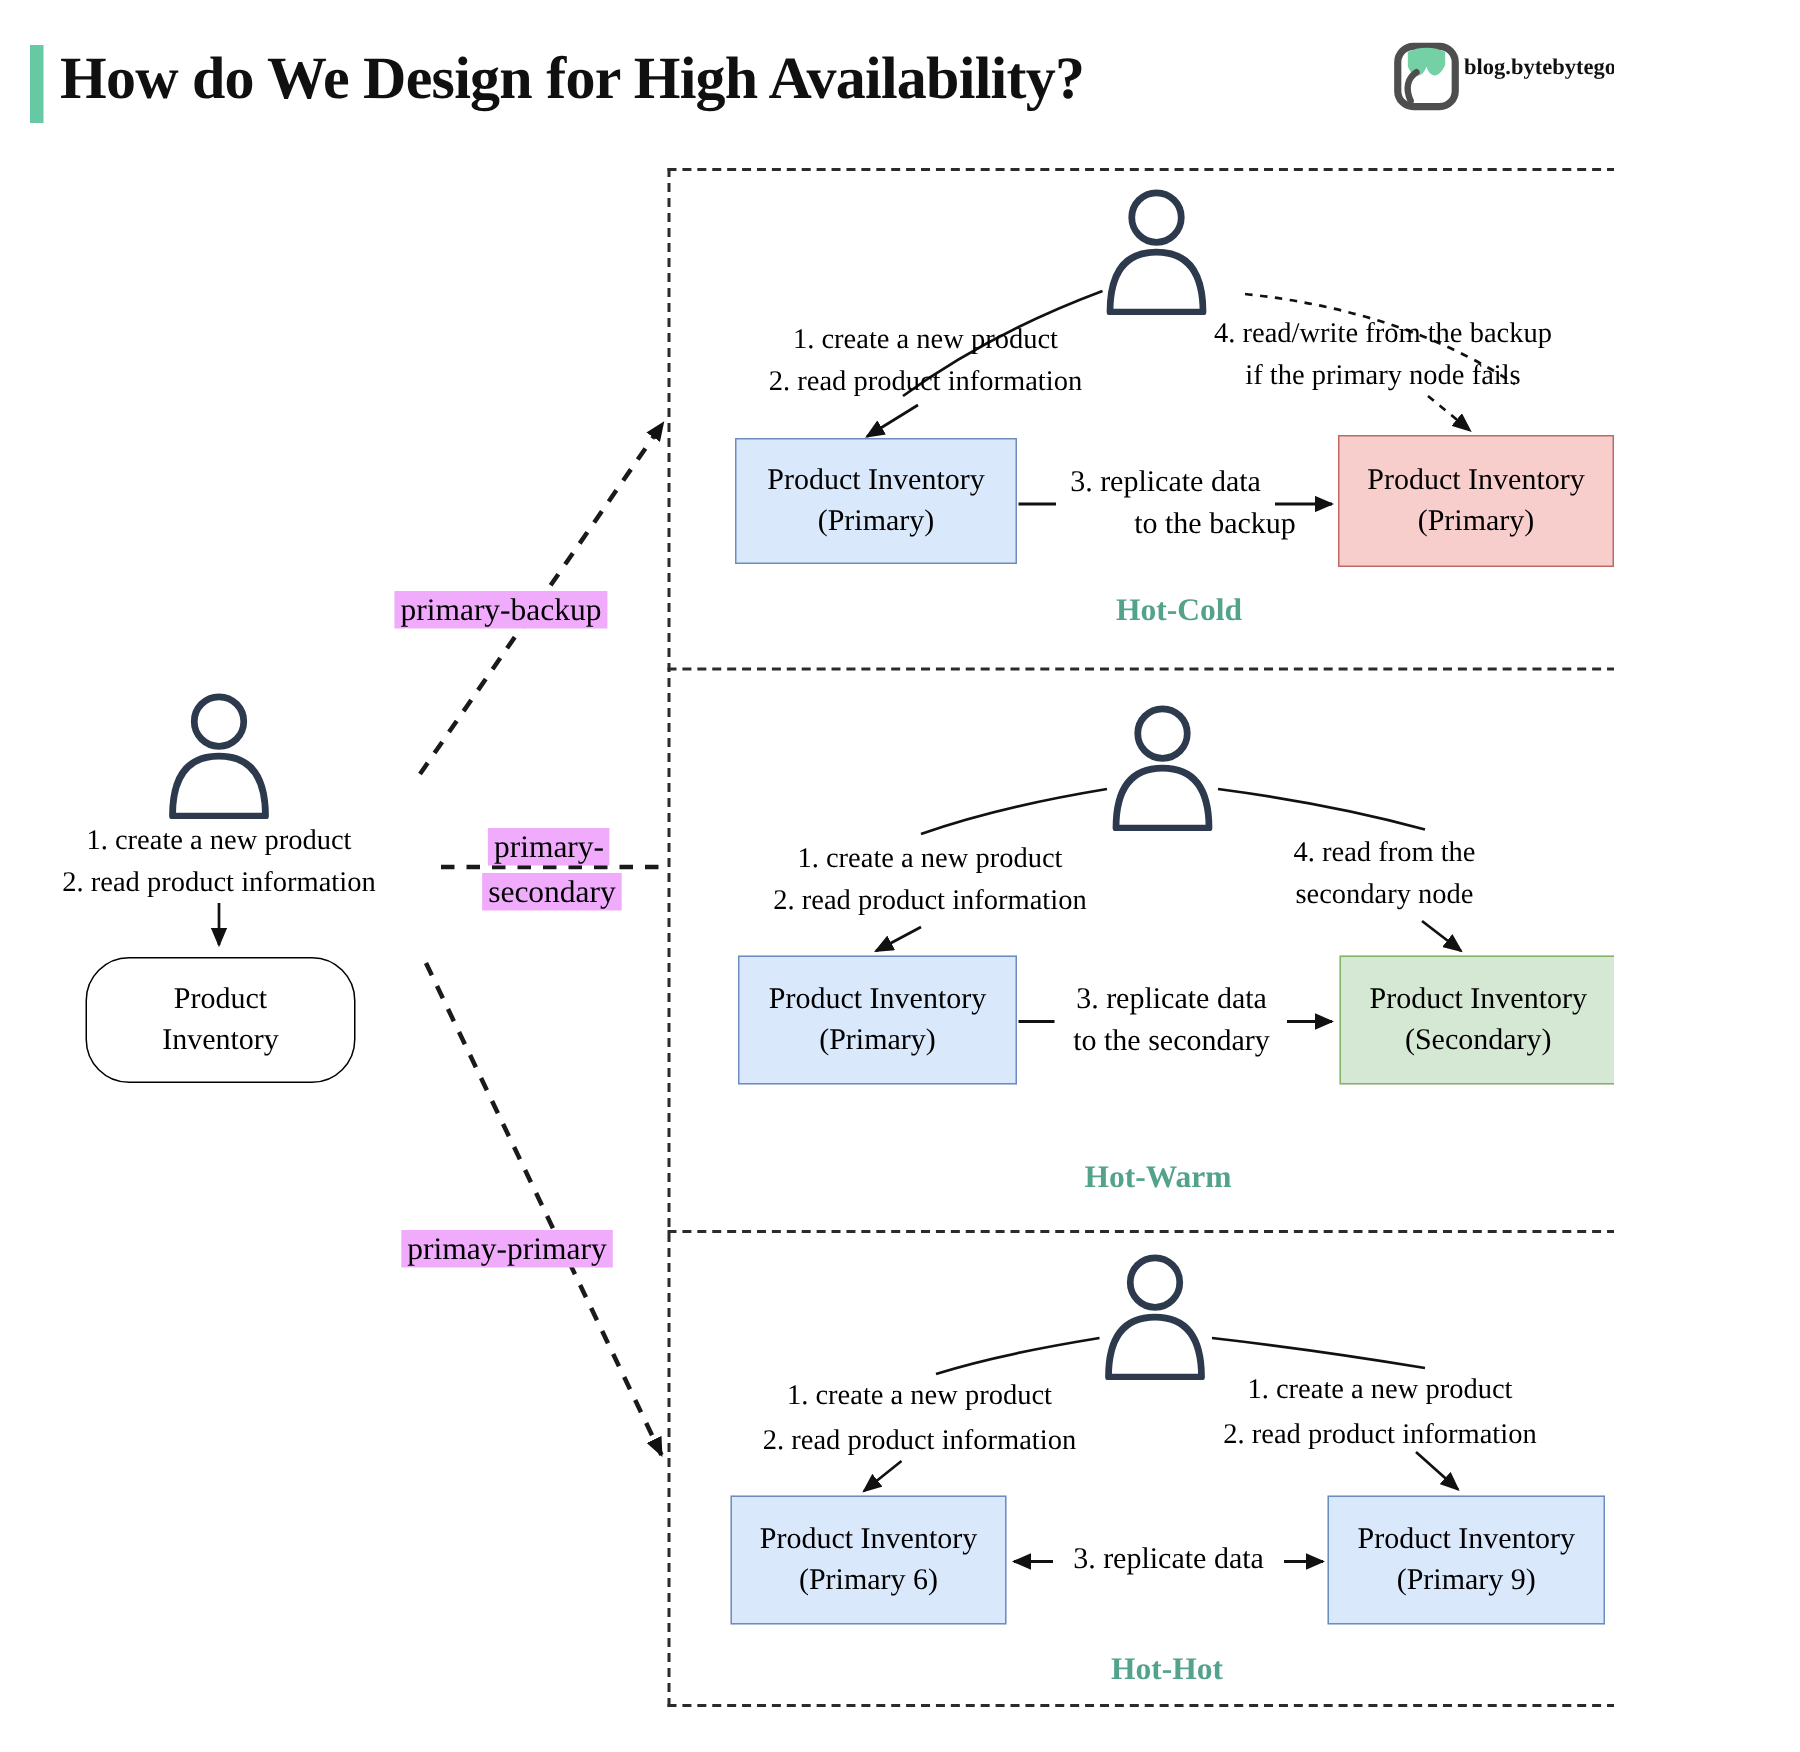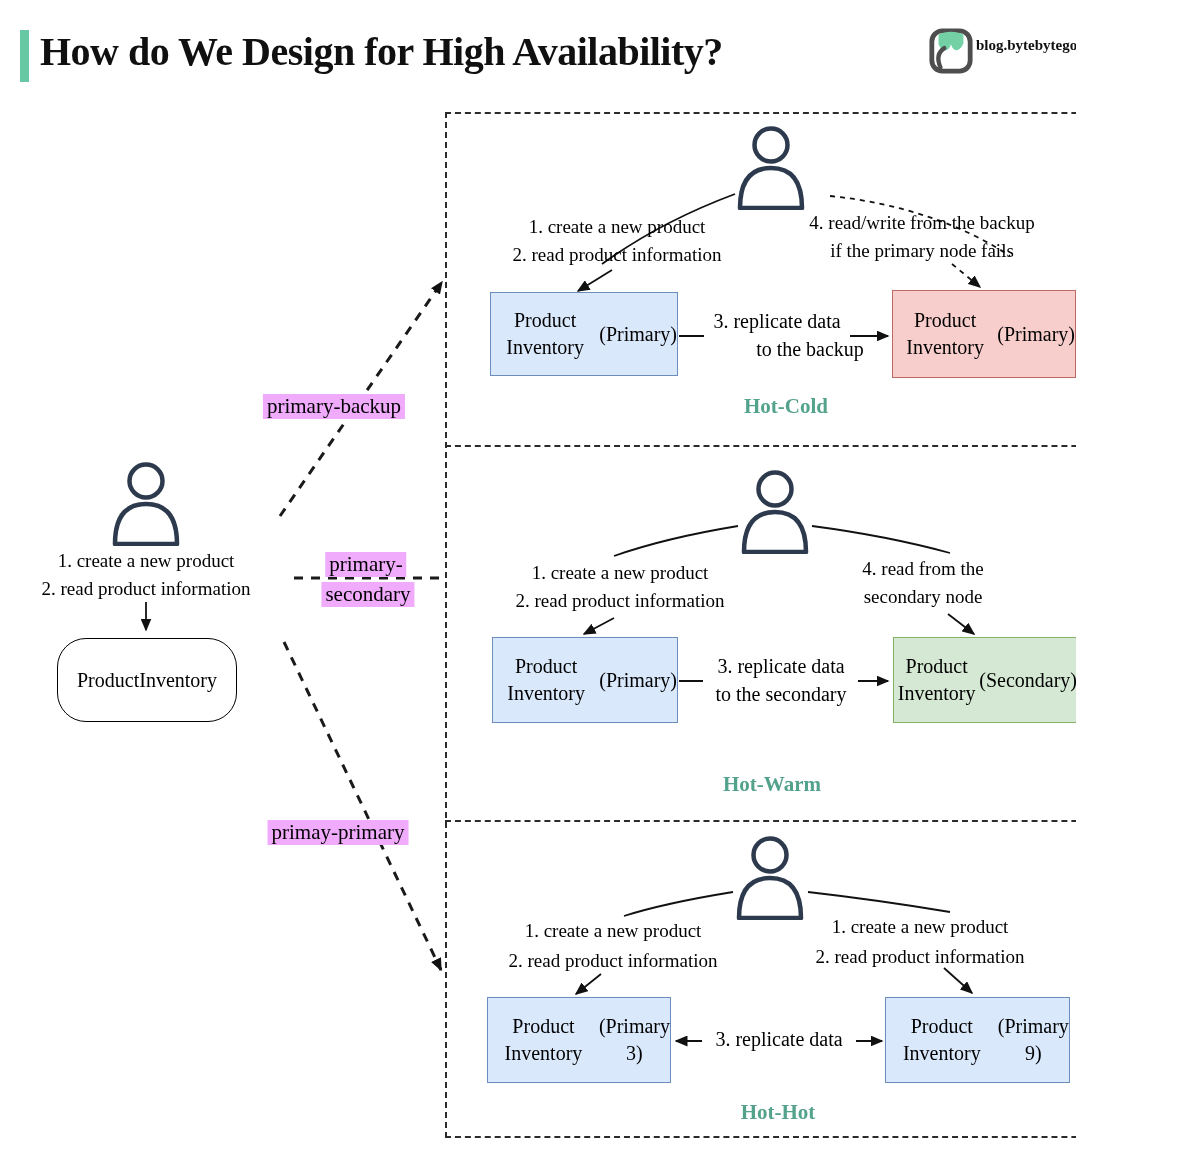--- a/index.html
+++ b/index.html
@@ -15,21 +15,21 @@
 
   
   .panels-frame { position:absolute; left:445px; top:112px; width:692px; height:1026px;
     border:2px dashed #2b2b2b; box-sizing:border-box; z-index:1; }
   .divider { position:absolute; left:445px; width:692px; height:0; border-top:2px dashed #2b2b2b; z-index:1; }
 
   
   .overlay { position:absolute; left:0; top:0; width:1200px; height:1168px; z-index:2; }
 
   
-  .node { position:absolute; display:flex; flex-direction:row; align-items:center; justify-content:center;
+  .node { position:absolute; display:flex; flex-direction:column; align-items:center; justify-content:center;
     text-align:center; font-size:20px; line-height:27px; box-sizing:border-box; z-index:3; }
   .node.blue  { background:#dae8fc; border:1.5px solid #6c8ebf; }
   .node.red   { background:#f8cecc; border:1.5px solid #bd6a64; }
   .node.green { background:#d5e8d4; border:1.5px solid #82b366; }
   .node.plain { background:#ffffff; border:1.5px solid #000000; }
 
   
   .lbl { position:absolute; transform:translateX(-50%); white-space:nowrap; font-size:19px; z-index:3; }
   .lbl.mid { font-size:20px; }
   .branch { position:absolute; transform:translateX(-50%); white-space:nowrap; font-size:21px;
@@ -141,21 +141,21 @@
   <div class="lbl mid" style="left:781px; top:655px;">3. replicate data</div>
   <div class="lbl mid" style="left:781px; top:683px;">to the secondary</div>
   <div class="tag" style="left:772px; top:772px;">Hot-Warm</div>
 
   <div class="lbl" style="left:613px; top:920px;">1. create a new product</div>
   <div class="lbl" style="left:613px; top:950px;">2. read product information</div>
   <div class="lbl" style="left:920px; top:916px;">1. create a new product</div>
   <div class="lbl" style="left:920px; top:946px;">2. read product information</div>
   <div class="node blue" style="left:487px; top:997px; width:184px; height:86px;">
     <div>Product Inventory</div>
-    <div>(Primary 3)</div>
+    <div>(Primary 6)</div>
   </div>
   <div class="node blue" style="left:885px; top:997px; width:185px; height:86px;">
     <div>Product Inventory</div>
     <div>(Primary 9)</div>
   </div>
   <div class="lbl mid" style="left:779px; top:1028px;">3. replicate data</div>
   <div class="tag" style="left:778px; top:1100px;">Hot-Hot</div>
 
 </div>
 

